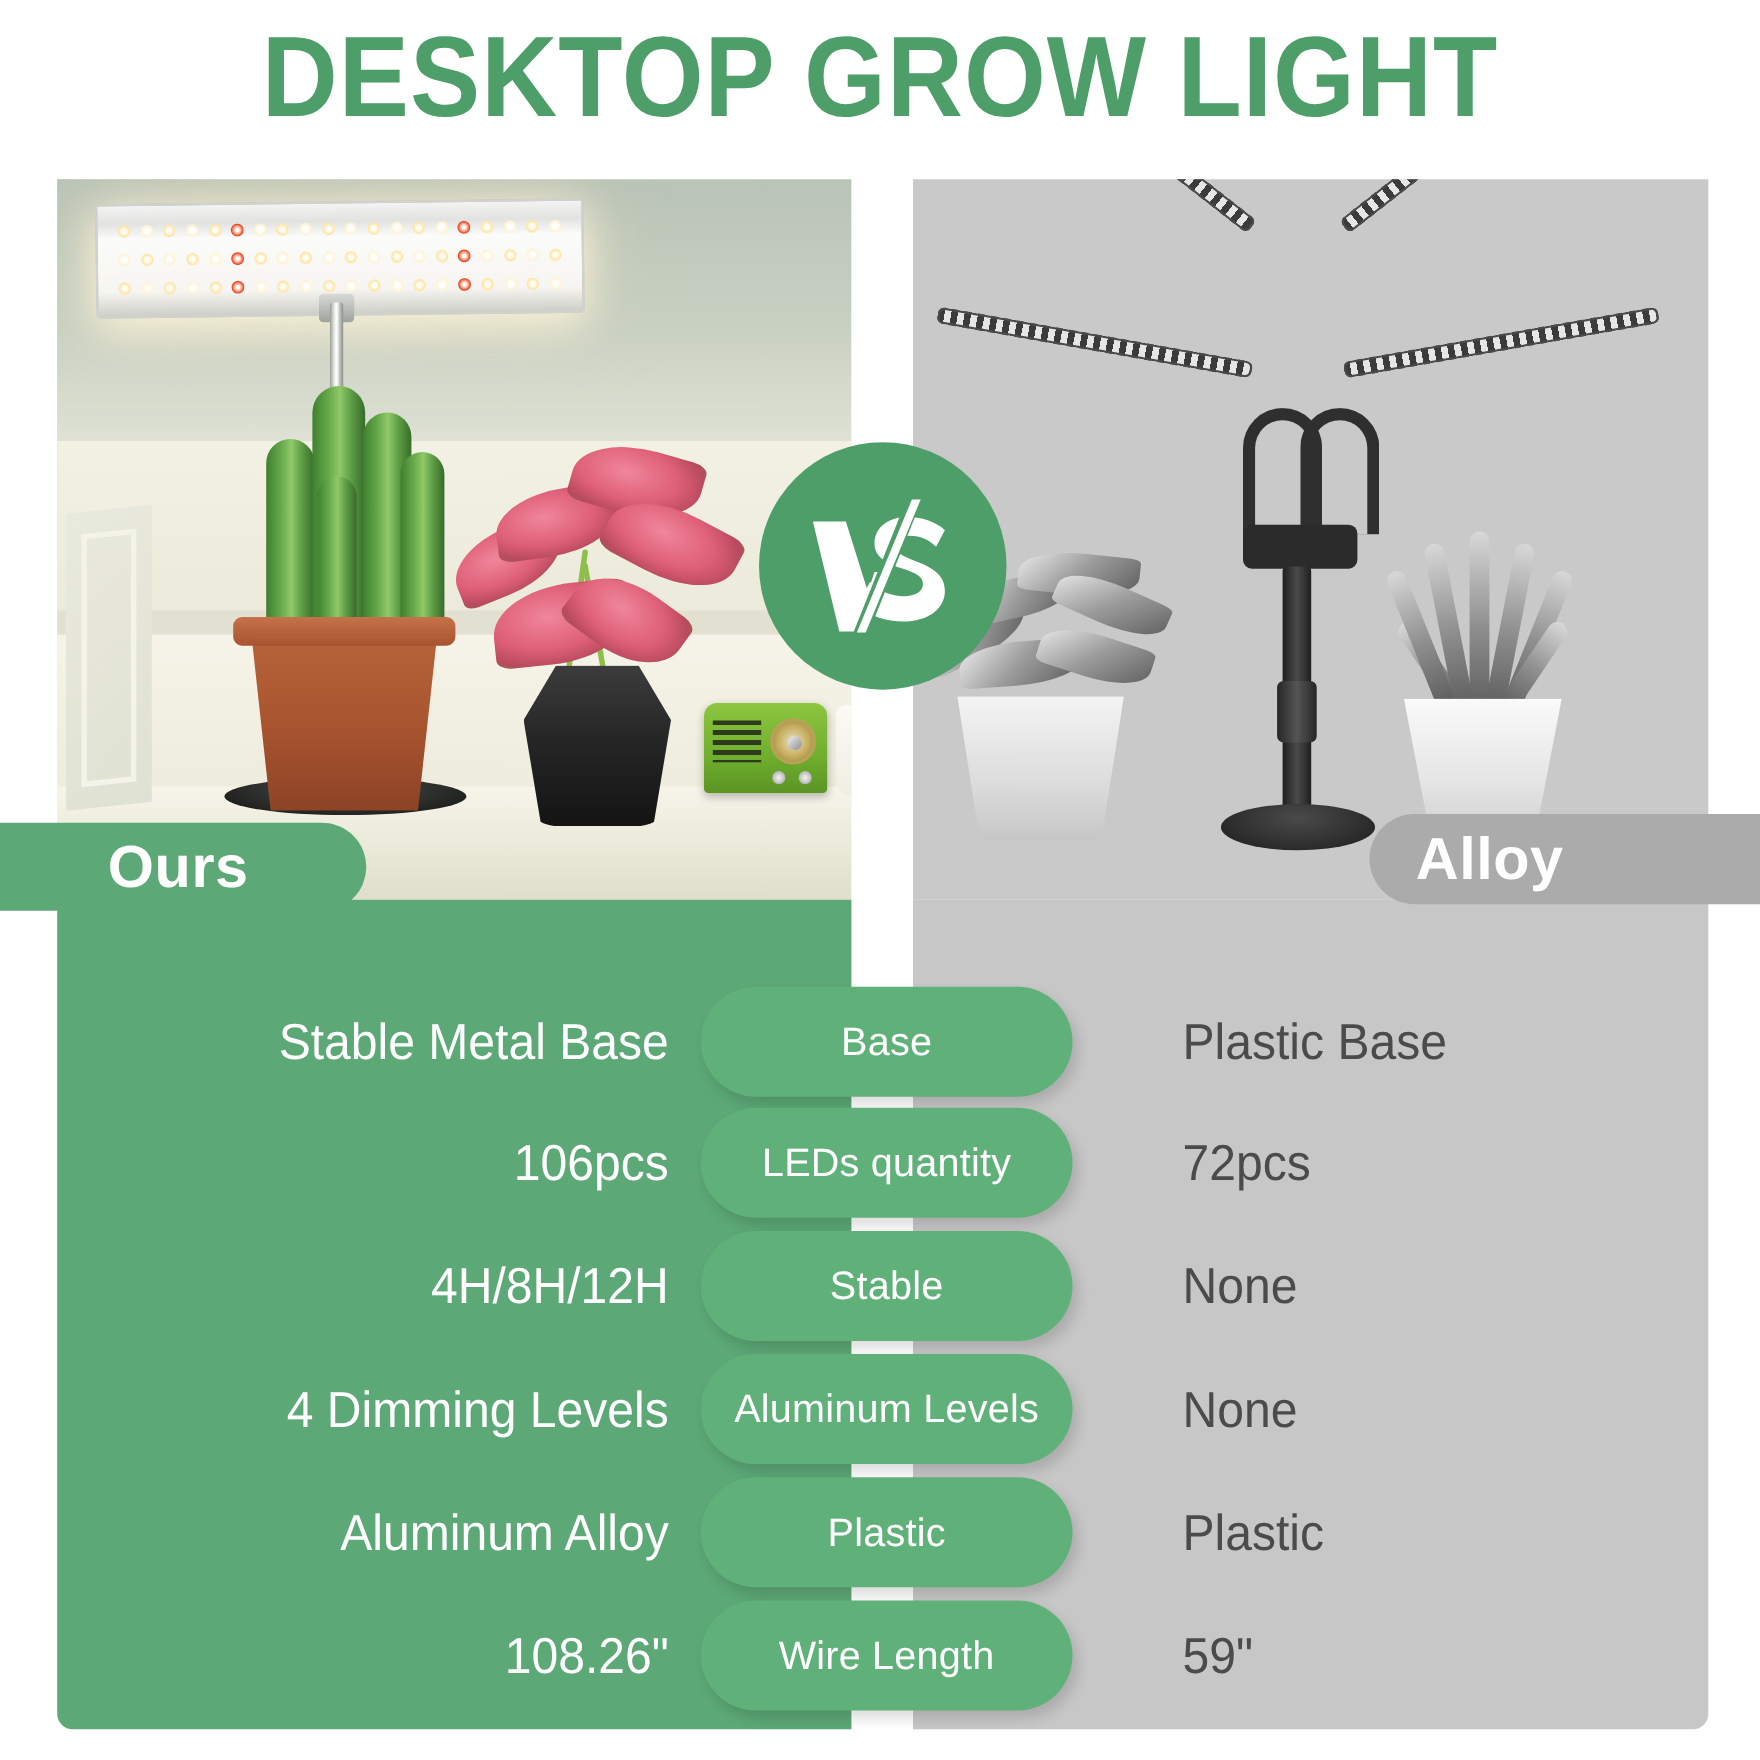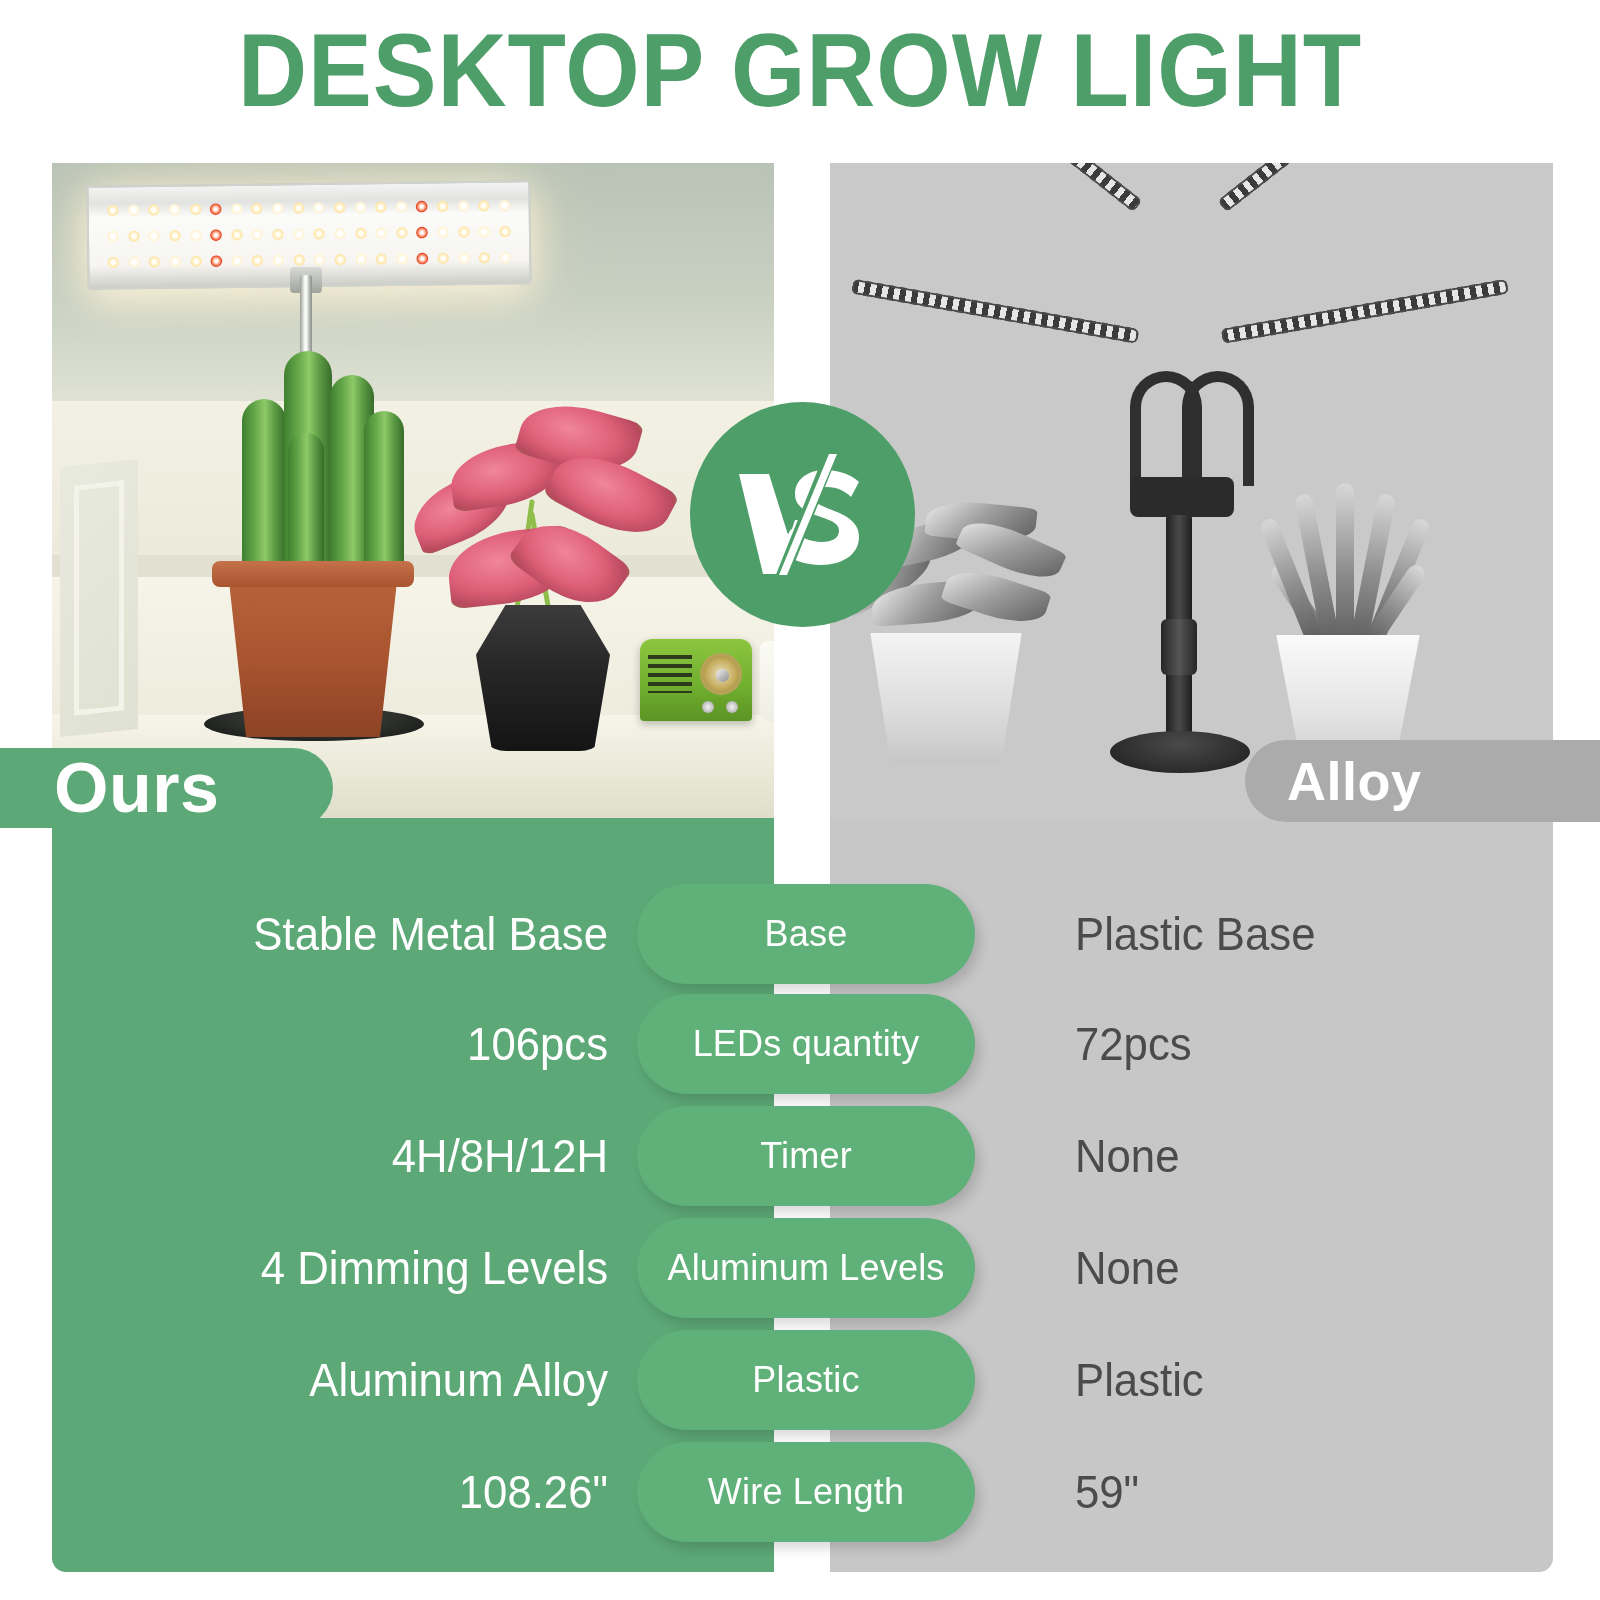--- a/index.html
+++ b/index.html
@@ -177,34 +177,34 @@
 
   
   .vs-badge{position:absolute;left:690px;top:402px;width:225px;height:225px;border-radius:50%;
     background:#4e9e6a;display:flex;align-items:center;justify-content:center;z-index:8;}
   .vs-badge svg{width:140px;height:125px;display:block;}
 
   
   .ours-tag{position:absolute;left:0;top:748px;width:333px;height:80px;
     background:#5ca876;border-radius:0 40px 40px 0;
     display:flex;align-items:center;z-index:9;}
-  .ours-tag span{margin-left:54px;color:#fff;font-size:70px;font-weight:bold;letter-spacing:.5px;}
+  .ours-tag span{margin-left:98px;color:#fff;font-size:54px;font-weight:bold;letter-spacing:.5px;}
   .others-tag{position:absolute;left:1245px;top:740px;width:355px;height:82px;
     background:#ababab;border-radius:41px 0 0 41px;
     display:flex;align-items:center;z-index:9;}
   .others-tag span{margin-left:42px;color:#fff;font-size:54px;font-weight:bold;letter-spacing:.5px;}
 
   
   .cmp{position:absolute;left:0;top:818px;width:1600px;height:756px;}
   .cmp-left{position:absolute;left:52px;top:0;width:722px;height:754px;
     background:#5ca876;border-radius:0 0 0 14px;}
   .cmp-right{position:absolute;left:830px;top:0;width:723px;height:754px;
     background:#c7c7c7;border-radius:0 0 14px 0;}
 
-  .rows{position:absolute;left:0;top:0;width:1364px;height:754px;z-index:5;}
+  .rows{position:absolute;left:0;top:13px;width:1364px;height:754px;z-index:5;}
   .row{position:absolute;left:0;width:1600px;height:112px;display:flex;align-items:center;}
   .row .ours-val{
     position:absolute;left:130px;width:478px;text-align:right;
     color:#ffffff;font-size:46px;line-height:56px;white-space:nowrap;
     transform:scaleX(0.95);transform-origin:right center;}
   .row .pill{
     position:absolute;left:637px;width:338px;height:100px;
     background:#5fb179;border-radius:50px;
     box-shadow:5px 7px 12px rgba(0,0,0,.14);
     display:flex;align-items:center;justify-content:center;}
@@ -395,21 +395,21 @@
       <div class="ours-val">106pcs</div>
       <div class="pill">
           <span>LEDs quantity</span>
         </div>
       <div class="other-val">72pcs</div>
     </div>
 
     <div class="row" style="top:282px">
       <div class="ours-val">4H/8H/12H</div>
       <div class="pill">
-          <span>Timer</span>
+          <span>Stable</span>
         </div>
       <div class="other-val">None</div>
     </div>
 
     <div class="row" style="top:394px">
       <div class="ours-val">4 Dimming Levels</div>
       <div class="pill">
           <span>Aluminum Levels</span>
         </div>
       <div class="other-val">None</div>

